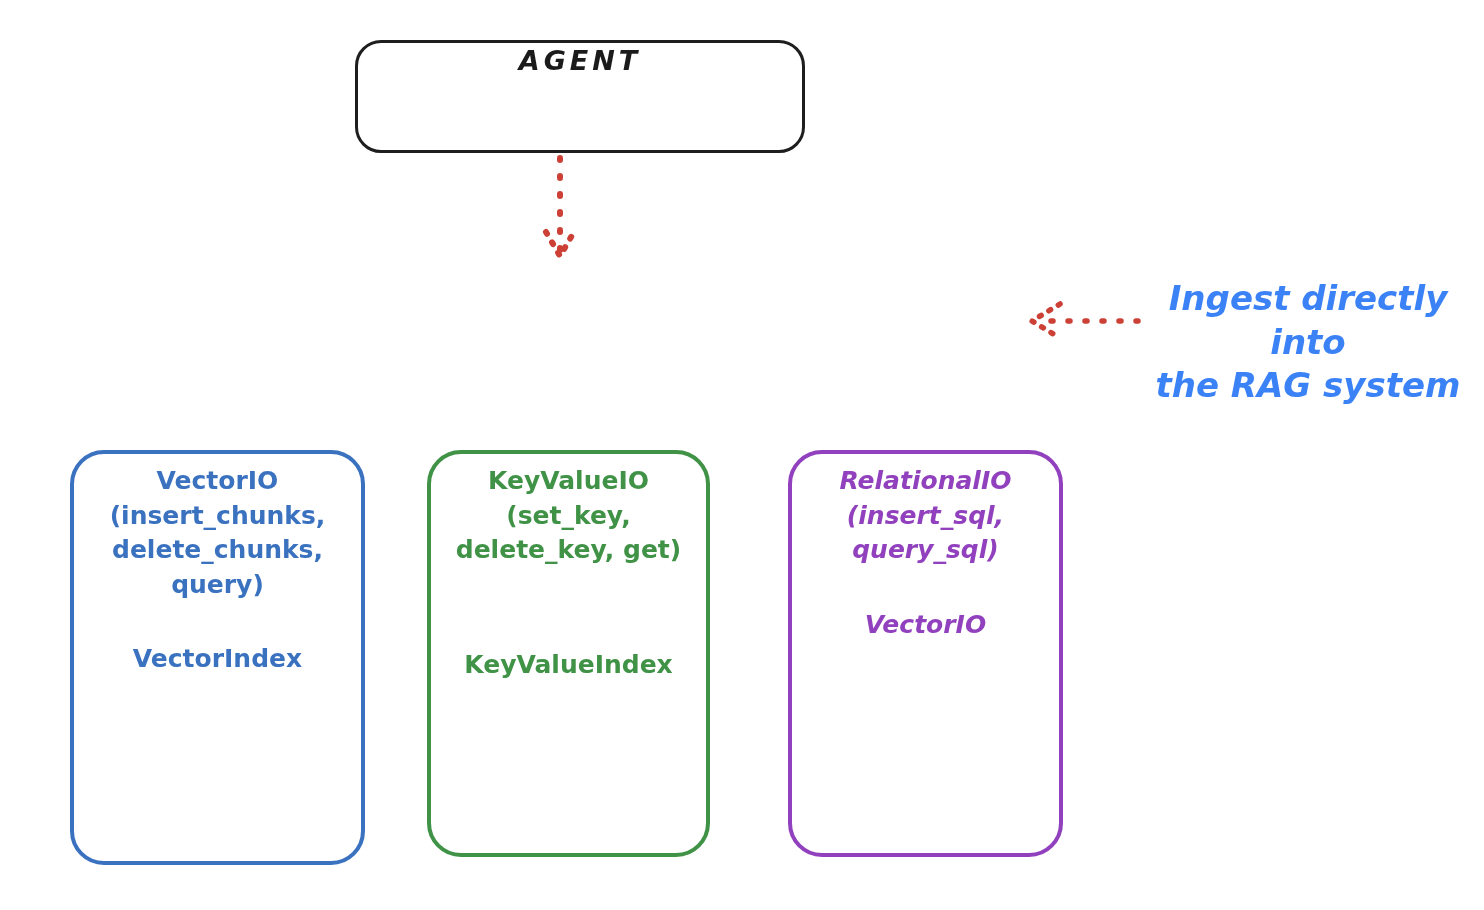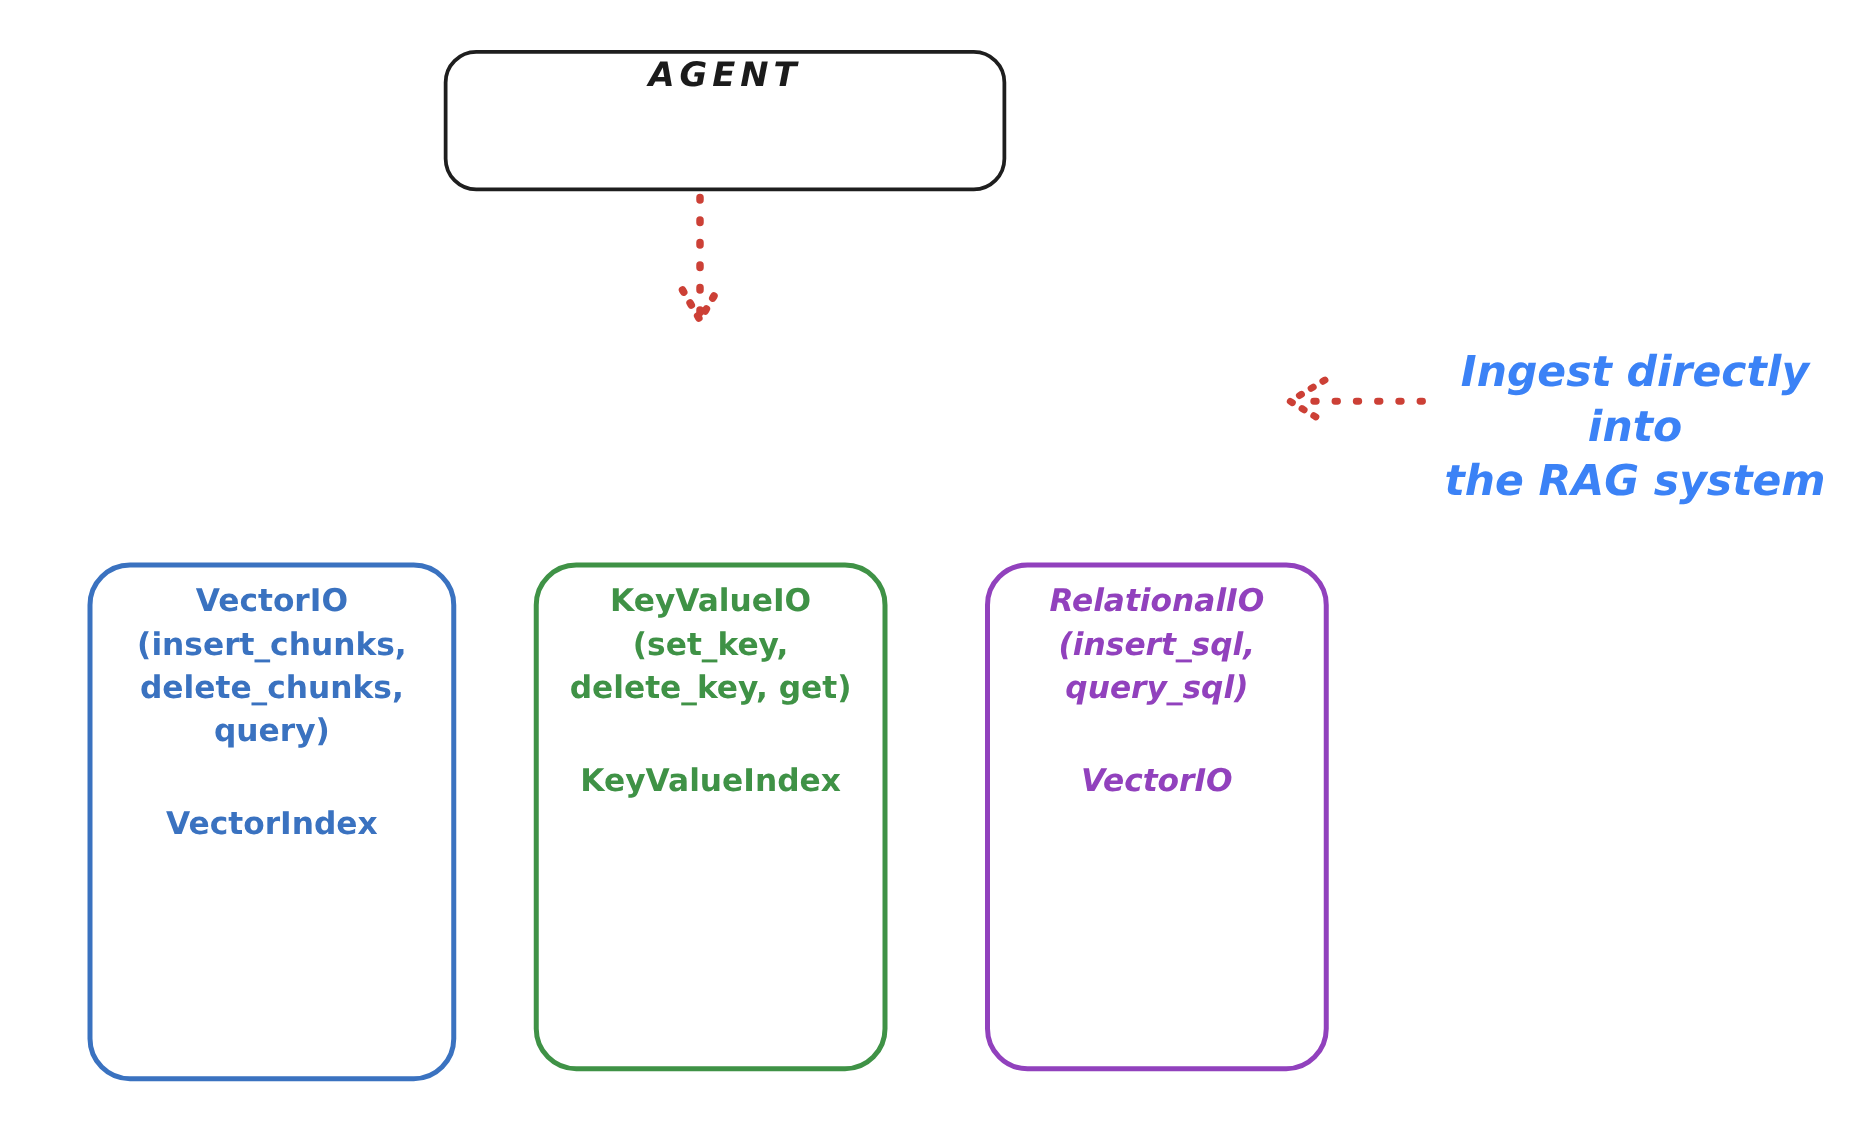--- a/index.html
+++ b/index.html
@@ -73,21 +73,21 @@
     font-size: 25px;
     font-weight: 600;
     margin-top: 42px;
     white-space: pre-line;
   }
 
   #node-vectorio { border-color: #3a72c0; }
   #node-vectorio .node-label,
   #node-vectorio .node-sublabel { color: #3a72c0; }
 
-  #node-keyvalueio { border-color: #3f9246; }
+  #node-keyvalueio { border-color: #3f9246; gap: 40px; }
   #node-keyvalueio .node-label,
   #node-keyvalueio .node-sublabel { color: #3f9246; }
 
   #node-relationalio { border-color: #9141bd; font-style: italic; }
   #node-relationalio .node-label,
   #node-relationalio .node-sublabel { color: #9141bd; }
 
   
   .connector {
     position: absolute;

